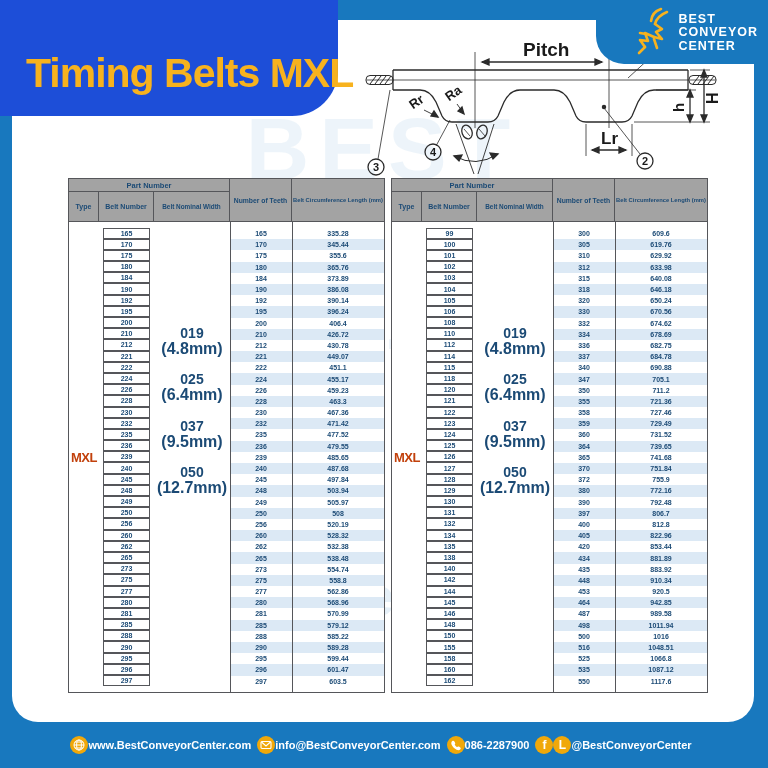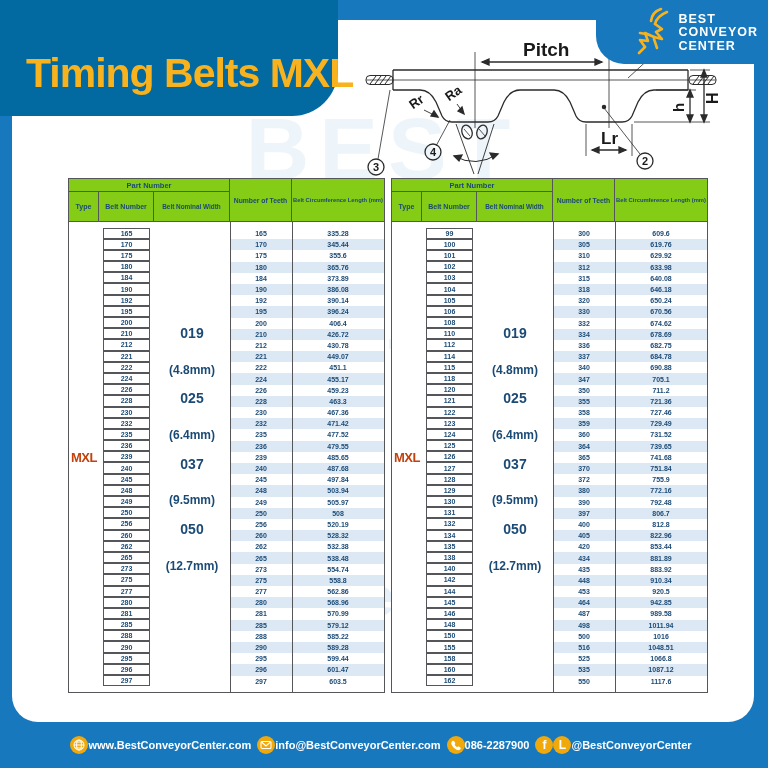--- a/index.html
+++ b/index.html
@@ -11,54 +11,54 @@
 
   
   .watermark{position:absolute;inset:0;pointer-events:none;color:#1878BE;font-weight:bold;text-align:center;}
   .wm-line{opacity:0.07;letter-spacing:10px;line-height:1;position:absolute;left:0;right:0;}
   .wm1{top:85px;font-size:88px;}
   .wm2{top:190px;font-size:88px;}
   .wm3{top:305px;font-size:88px;}
   .wm-bottom{position:absolute;left:0;right:0;top:545px;font-size:54px;opacity:0.10;letter-spacing:2px;white-space:nowrap;}
 
   
-  .title-block{position:absolute;left:0;top:0;width:338px;height:116px;background:#0369a1;border-bottom-right-radius:46px;z-index:3;}
+  .title-block{position:absolute;left:0;top:0;width:338px;height:116px;background:#1d4ed8;border-bottom-right-radius:46px;z-index:3;}
   .page-title{position:absolute;left:26px;top:50px;color:#F7B21E;font-weight:bold;font-size:41px;letter-spacing:-1px;white-space:nowrap;}
 
   
   .logo-block{position:absolute;right:0;top:0;width:172px;height:64px;background:#1878BE;border-bottom-left-radius:28px;z-index:3;display:flex;align-items:flex-start;justify-content:flex-end;padding:6px 10px 0 0;box-sizing:border-box;}
   .logo-inner{display:flex;align-items:center;gap:5px;}
   .logo-text{color:#ffffff;font-weight:bold;font-size:12.5px;line-height:1.05;letter-spacing:1px;}
 
   
   .diagram{position:absolute;left:358px;top:38px;width:366px;height:148px;z-index:2;}
   .diagram svg text{font-family:"Liberation Sans",sans-serif;}
 
   
   .tables{position:absolute;left:68px;top:178px;display:flex;gap:6px;z-index:2;}
   .belt-table{position:relative;width:315px;border:1px solid #55565A;background:#ffffff;box-sizing:content-box;}
   .thead{position:relative;height:43px;}
-  .th{position:absolute;background:#84cc16;color:#1B4A75;font-weight:bold;display:flex;align-items:center;justify-content:center;text-align:center;box-sizing:border-box;border-right:1px solid #55565A;border-bottom:1px solid #55565A;overflow:hidden;white-space:nowrap;}
+  .th{position:absolute;background:#a3a3a3;color:#1B4A75;font-weight:bold;display:flex;align-items:center;justify-content:center;text-align:center;box-sizing:border-box;border-right:1px solid #55565A;border-bottom:1px solid #55565A;overflow:hidden;white-space:nowrap;}
   .th.last{border-right:none;}
   .tbody{position:relative;padding:6px 0 5px 0;}
   .vline{position:absolute;top:0;bottom:0;width:1px;background:#55565A;}
   .tr{display:flex;height:11.2px;}
   .td{box-sizing:border-box;display:flex;align-items:center;justify-content:center;font-weight:bold;font-size:7px;color:#1B4A75;}
   .td.c-type{width:30px;}
   .td.c-belt{width:55px;padding:0 4px;}
   .belt-box{width:100%;height:100%;border:1px solid #55565A;margin-top:-1px;display:flex;align-items:center;justify-content:center;background:#fff;box-sizing:border-box;}
   .tr:first-child .belt-box{margin-top:0;}
   .td.c-width{width:76px;}
   .td.c-teeth{width:62px;}
   .td.c-circ{width:92px;}
   .tr.stripe .c-teeth,.tr.stripe .c-circ{background:#DCE9F5;}
   .type-label{position:absolute;left:0;top:50%;transform:translateY(-50%);width:30px;text-align:center;font-size:13px;font-weight:bold;color:#c2410c;letter-spacing:-0.5px;}
   .width-labels{position:absolute;left:85px;width:76px;top:104px;display:flex;flex-direction:column;gap:15px;align-items:center;color:#1B4A75;font-weight:bold;text-align:center;}
   .width-code{font-size:14px;line-height:1.05;}
-  .width-mm{font-size:12px;line-height:1.05;margin-top:23px;}
+  .width-mm{font-size:16px;line-height:1.05;}
 
   
   .footer{position:absolute;left:0;right:0;bottom:0;height:46px;background:#1878BE;z-index:3;display:flex;align-items:center;justify-content:center;gap:0;color:#ffffff;font-weight:bold;font-size:11px;}
   .ficon{width:18px;height:18px;border-radius:50%;background:#F0A80A;display:flex;align-items:center;justify-content:center;flex:0 0 auto;}
   .ficon svg{display:block;}
   .ficon .glyph{color:#fff;font-size:12px;font-weight:bold;line-height:1;}
   .f-label{white-space:nowrap;margin-right:6px;}
 </style>
 </head>
 <body>

